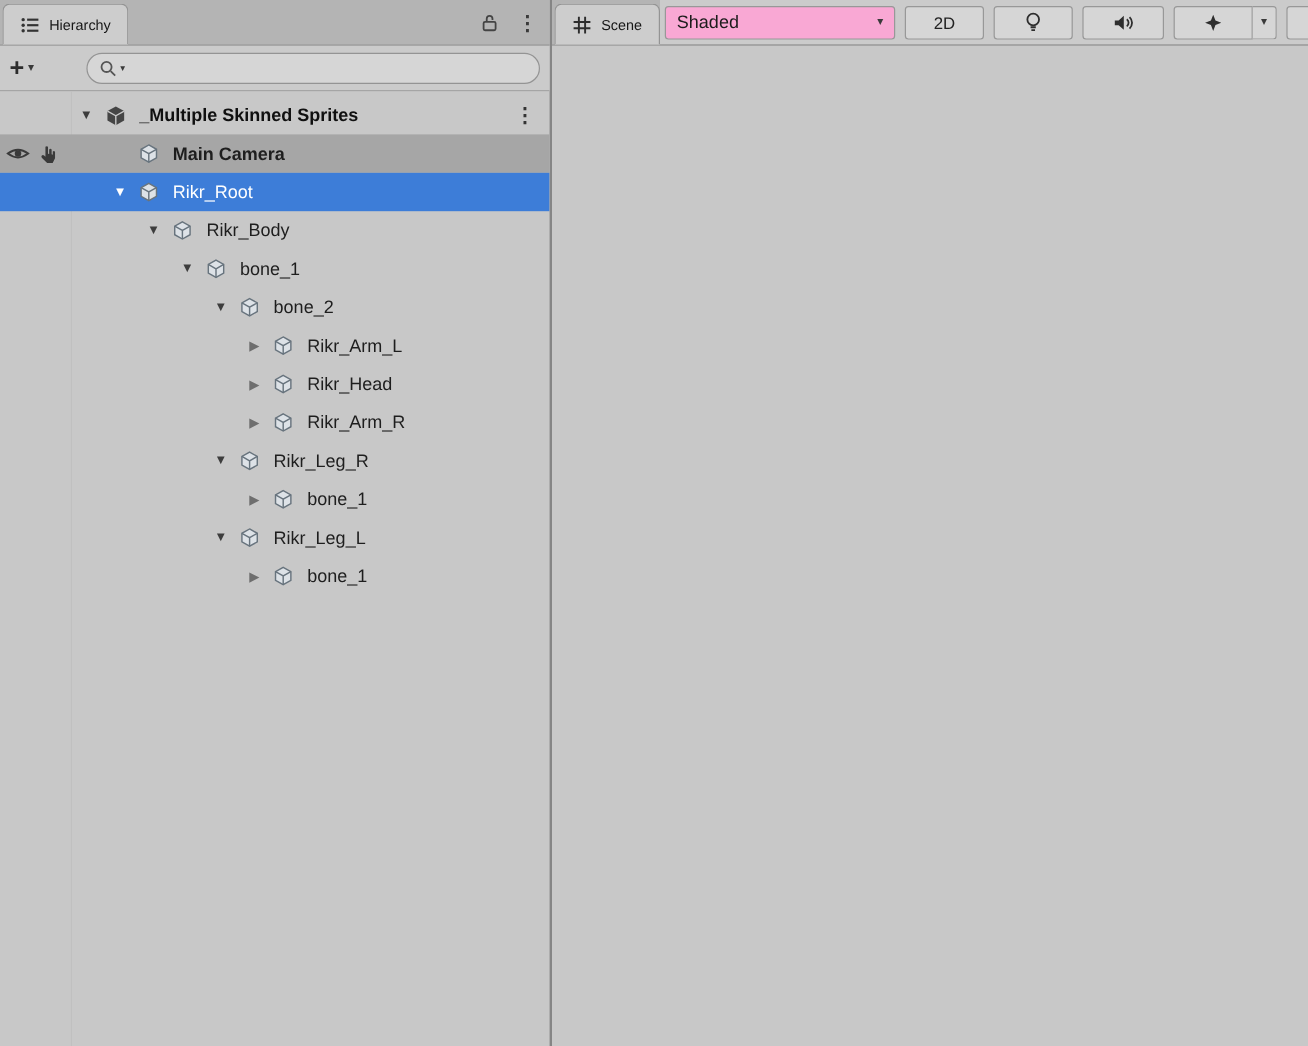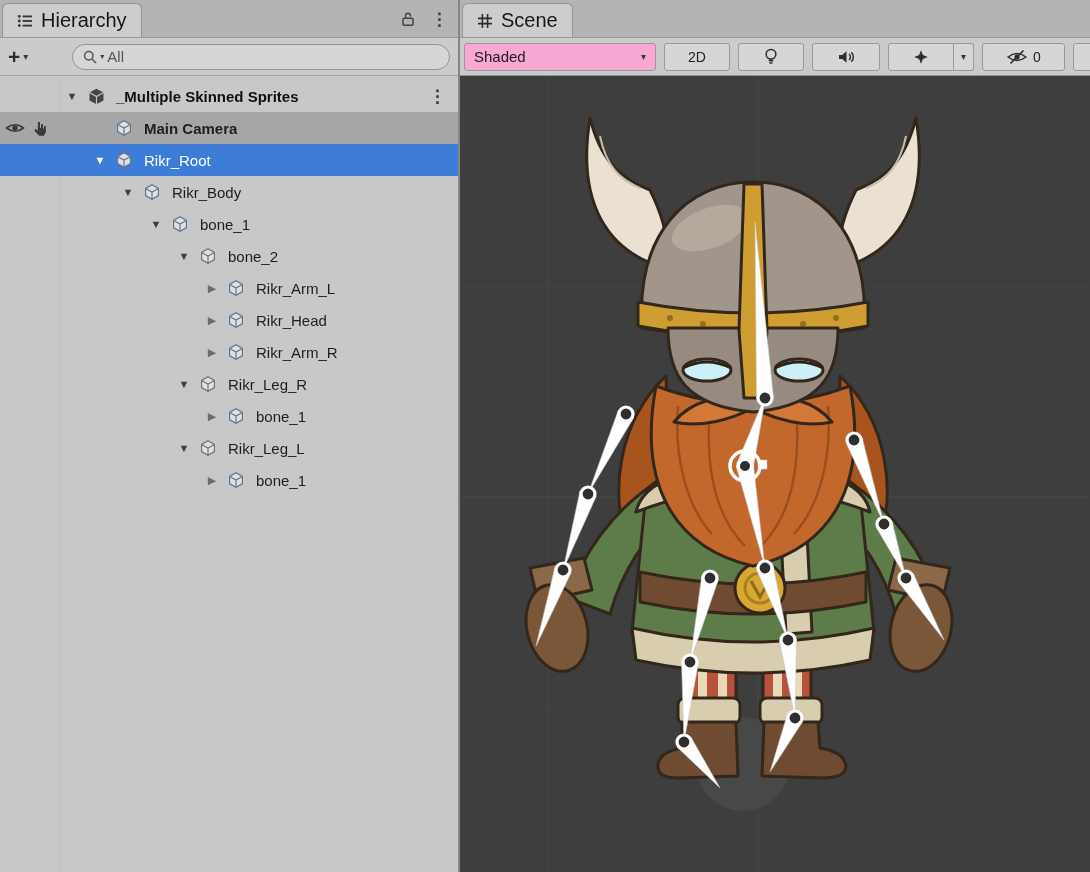--- a/index.html
+++ b/index.html
@@ -2,26 +2,26 @@
 <html><head>
 <meta charset="utf-8">
 <style>
   *{box-sizing:border-box;margin:0;padding:0}
   html,body{width:1090px;height:872px;overflow:hidden}
   body{font-family:"Liberation Sans",sans-serif;background:#c8c8c8;color:#1e1e1e}
   .app{display:flex;width:1090px;height:872px}
 
   
   .left{width:460px;flex:none;border-right:2px solid #858585;display:flex;flex-direction:column;background:#c8c8c8}
-  .right{flex:1;min-width:0;display:flex;flex-direction:column}
+  .right{flex:1;min-width:0;display:flex;flex-direction:row}
 
   .tabbar{height:38px;background:#b4b4b4;border-bottom:1px solid #9a9a9a;display:flex;align-items:flex-end;position:relative;flex:none}
   .tab{height:34px;margin-left:2px;padding:0 14px;display:flex;align-items:center;gap:8px;
        background:#cdcdcd;border:1px solid #949494;border-bottom:none;border-radius:6px 6px 0 0;
-       font-size:20px;color:#171717}
+       font-size:12px;color:#171717}
   .tabbar-right{position:absolute;right:10px;top:0;height:38px;display:flex;align-items:center;gap:16px}
   .kebab-glyph{font-size:17px;font-weight:bold;color:#3a3a3a;line-height:1}
 
   .toolbar{height:38px;background:#cbcbcb;border-bottom:1px solid #a5a5a5;display:flex;align-items:center;flex:none}
   .add-btn{display:flex;align-items:center;gap:3px;padding:0 8px;height:100%;cursor:default}
   .add-plus{font-size:21px;font-weight:bold;color:#2c2c2c;line-height:1}
   .caret{font-size:10px;color:#3a3a3a;line-height:1}
   .searchbox{flex:1;height:26px;margin-left:36px;margin-right:8px;background:#d6d6d6;border:1px solid #949494;
              border-radius:13px;display:flex;align-items:center;padding:0 10px;gap:3px}
   .searchbox input{flex:1;border:none;outline:none;background:transparent;font:15px "Liberation Sans",sans-serif;color:#222;min-width:0}
@@ -95,21 +95,20 @@
       <div class="add-btn">
         <span class="add-plus">+</span>
         <span class="caret">▾</span>
       </div>
       <div class="searchbox">
         <svg width="14" height="14" viewBox="0 0 14 14">
           <circle cx="5.8" cy="5.8" r="4.2" fill="none" stroke="#555" stroke-width="1.5"></circle>
           <line x1="9.2" y1="9.2" x2="13" y2="13" stroke="#555" stroke-width="1.5"></line>
         </svg>
         <span class="caret" style="font-size:8px">▾</span>
-        <input type="text" placeholder="All" style="">
       </div>
     </div>
 
     <div class="tree">
         <div class="row bold">
     <div class="gutter">
       
     </div>
     <span class="indent" style="width: 0px;"></span>
     <span class="arrow">▼</span>

